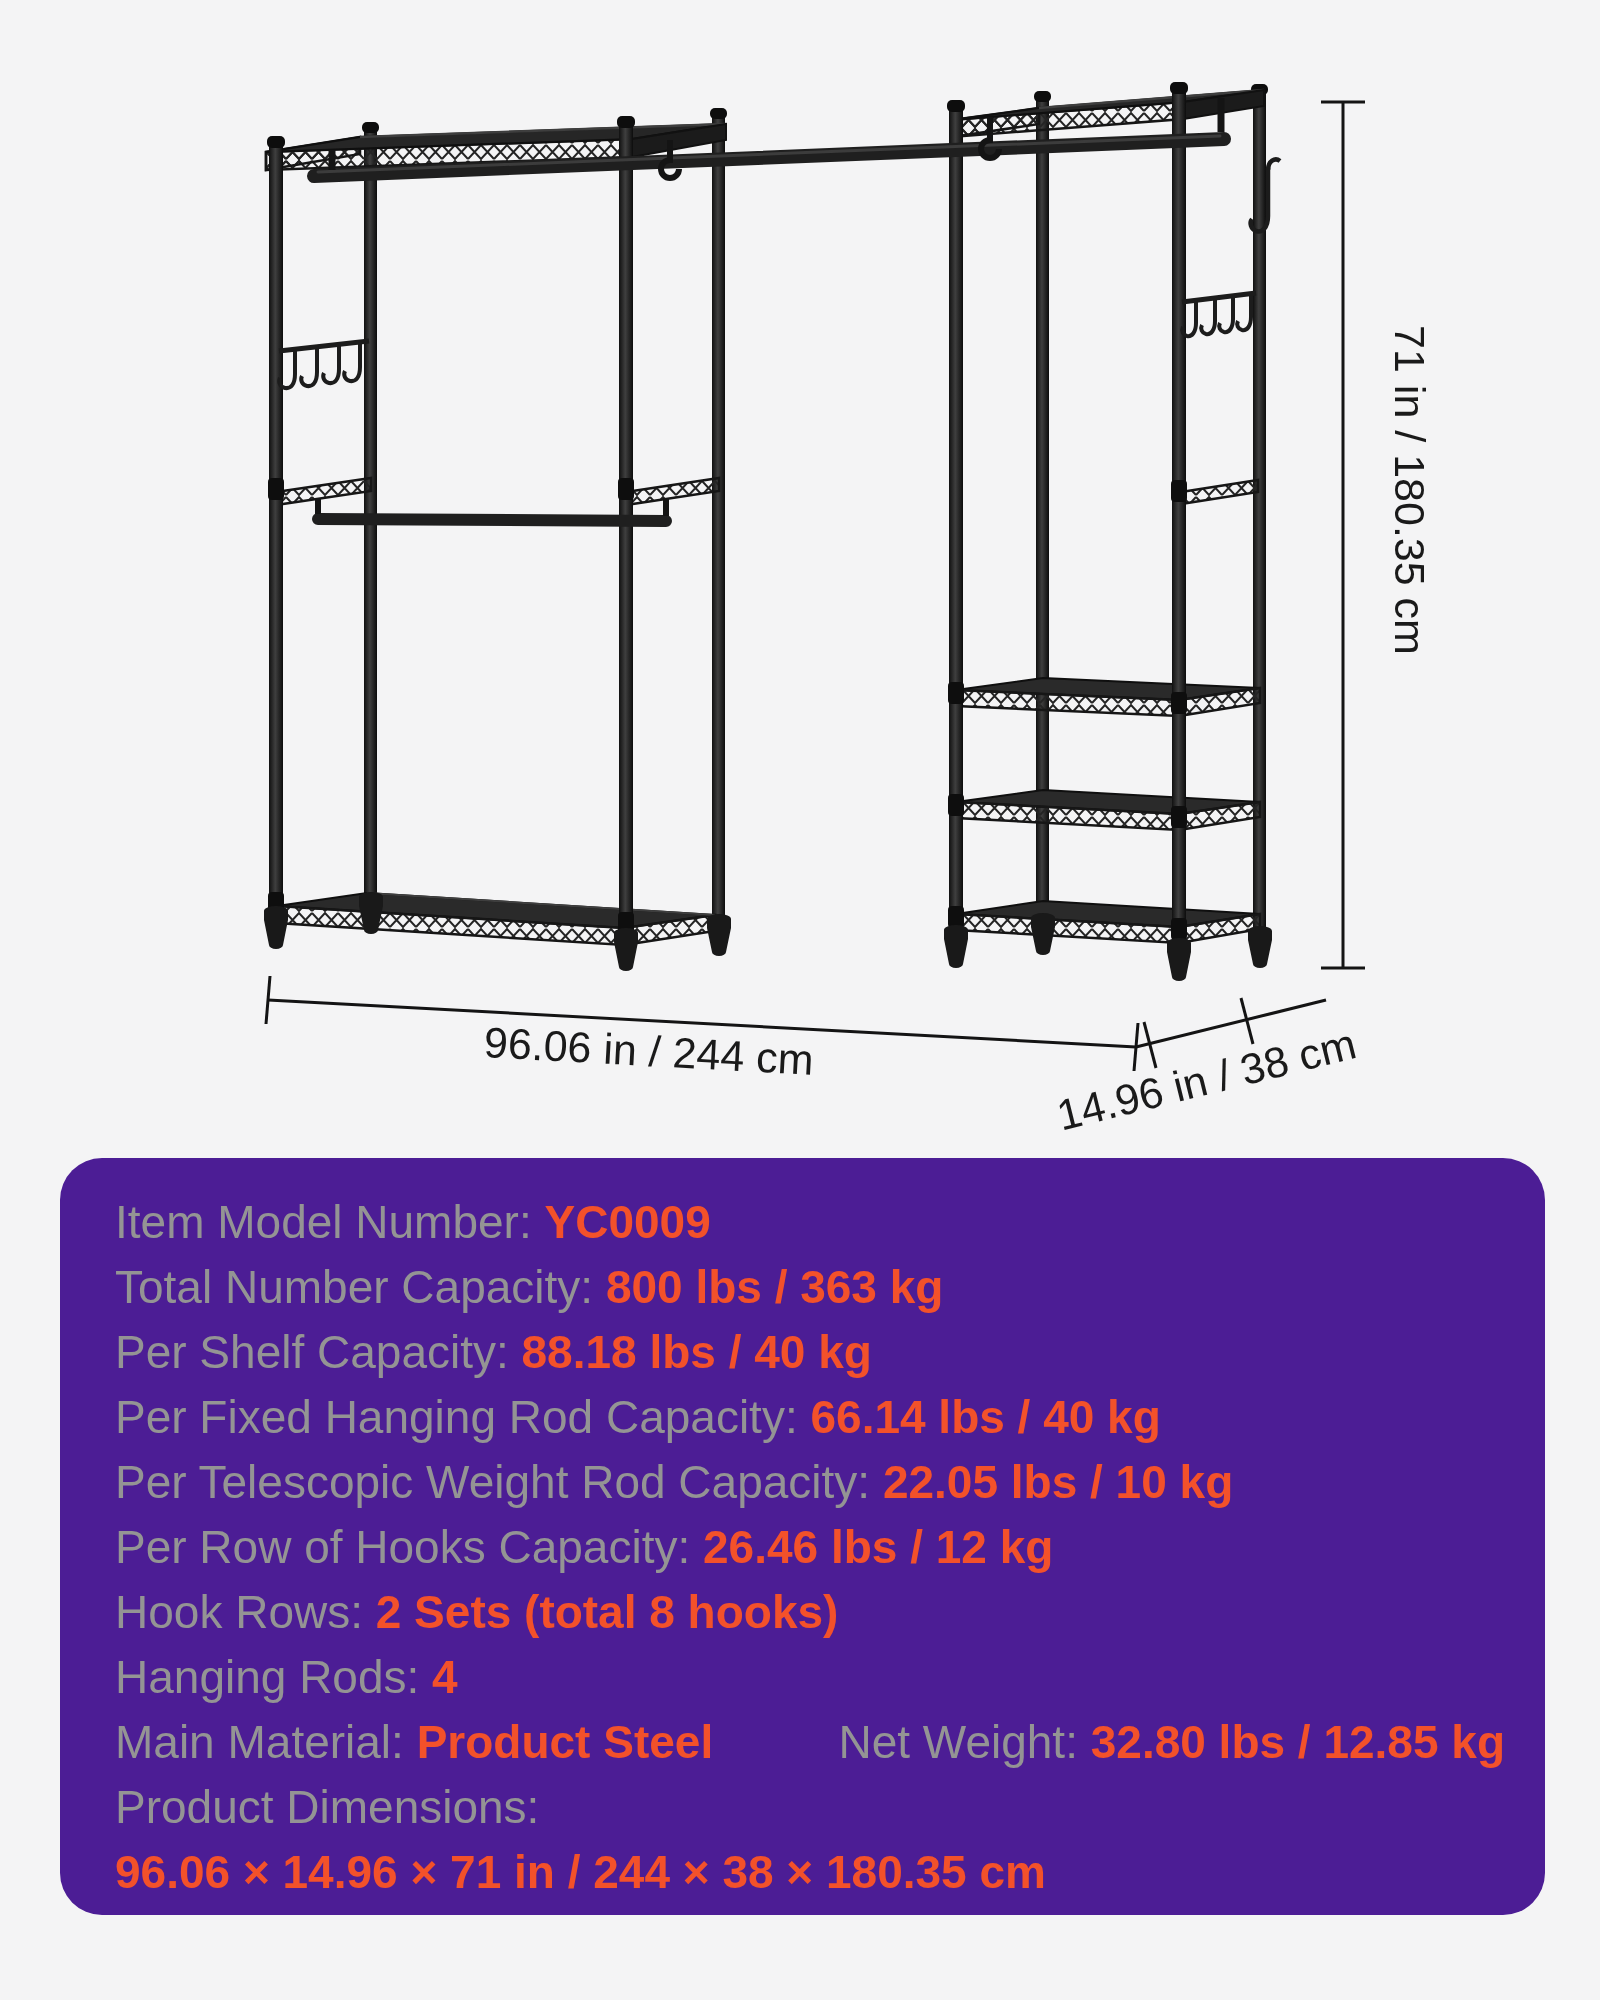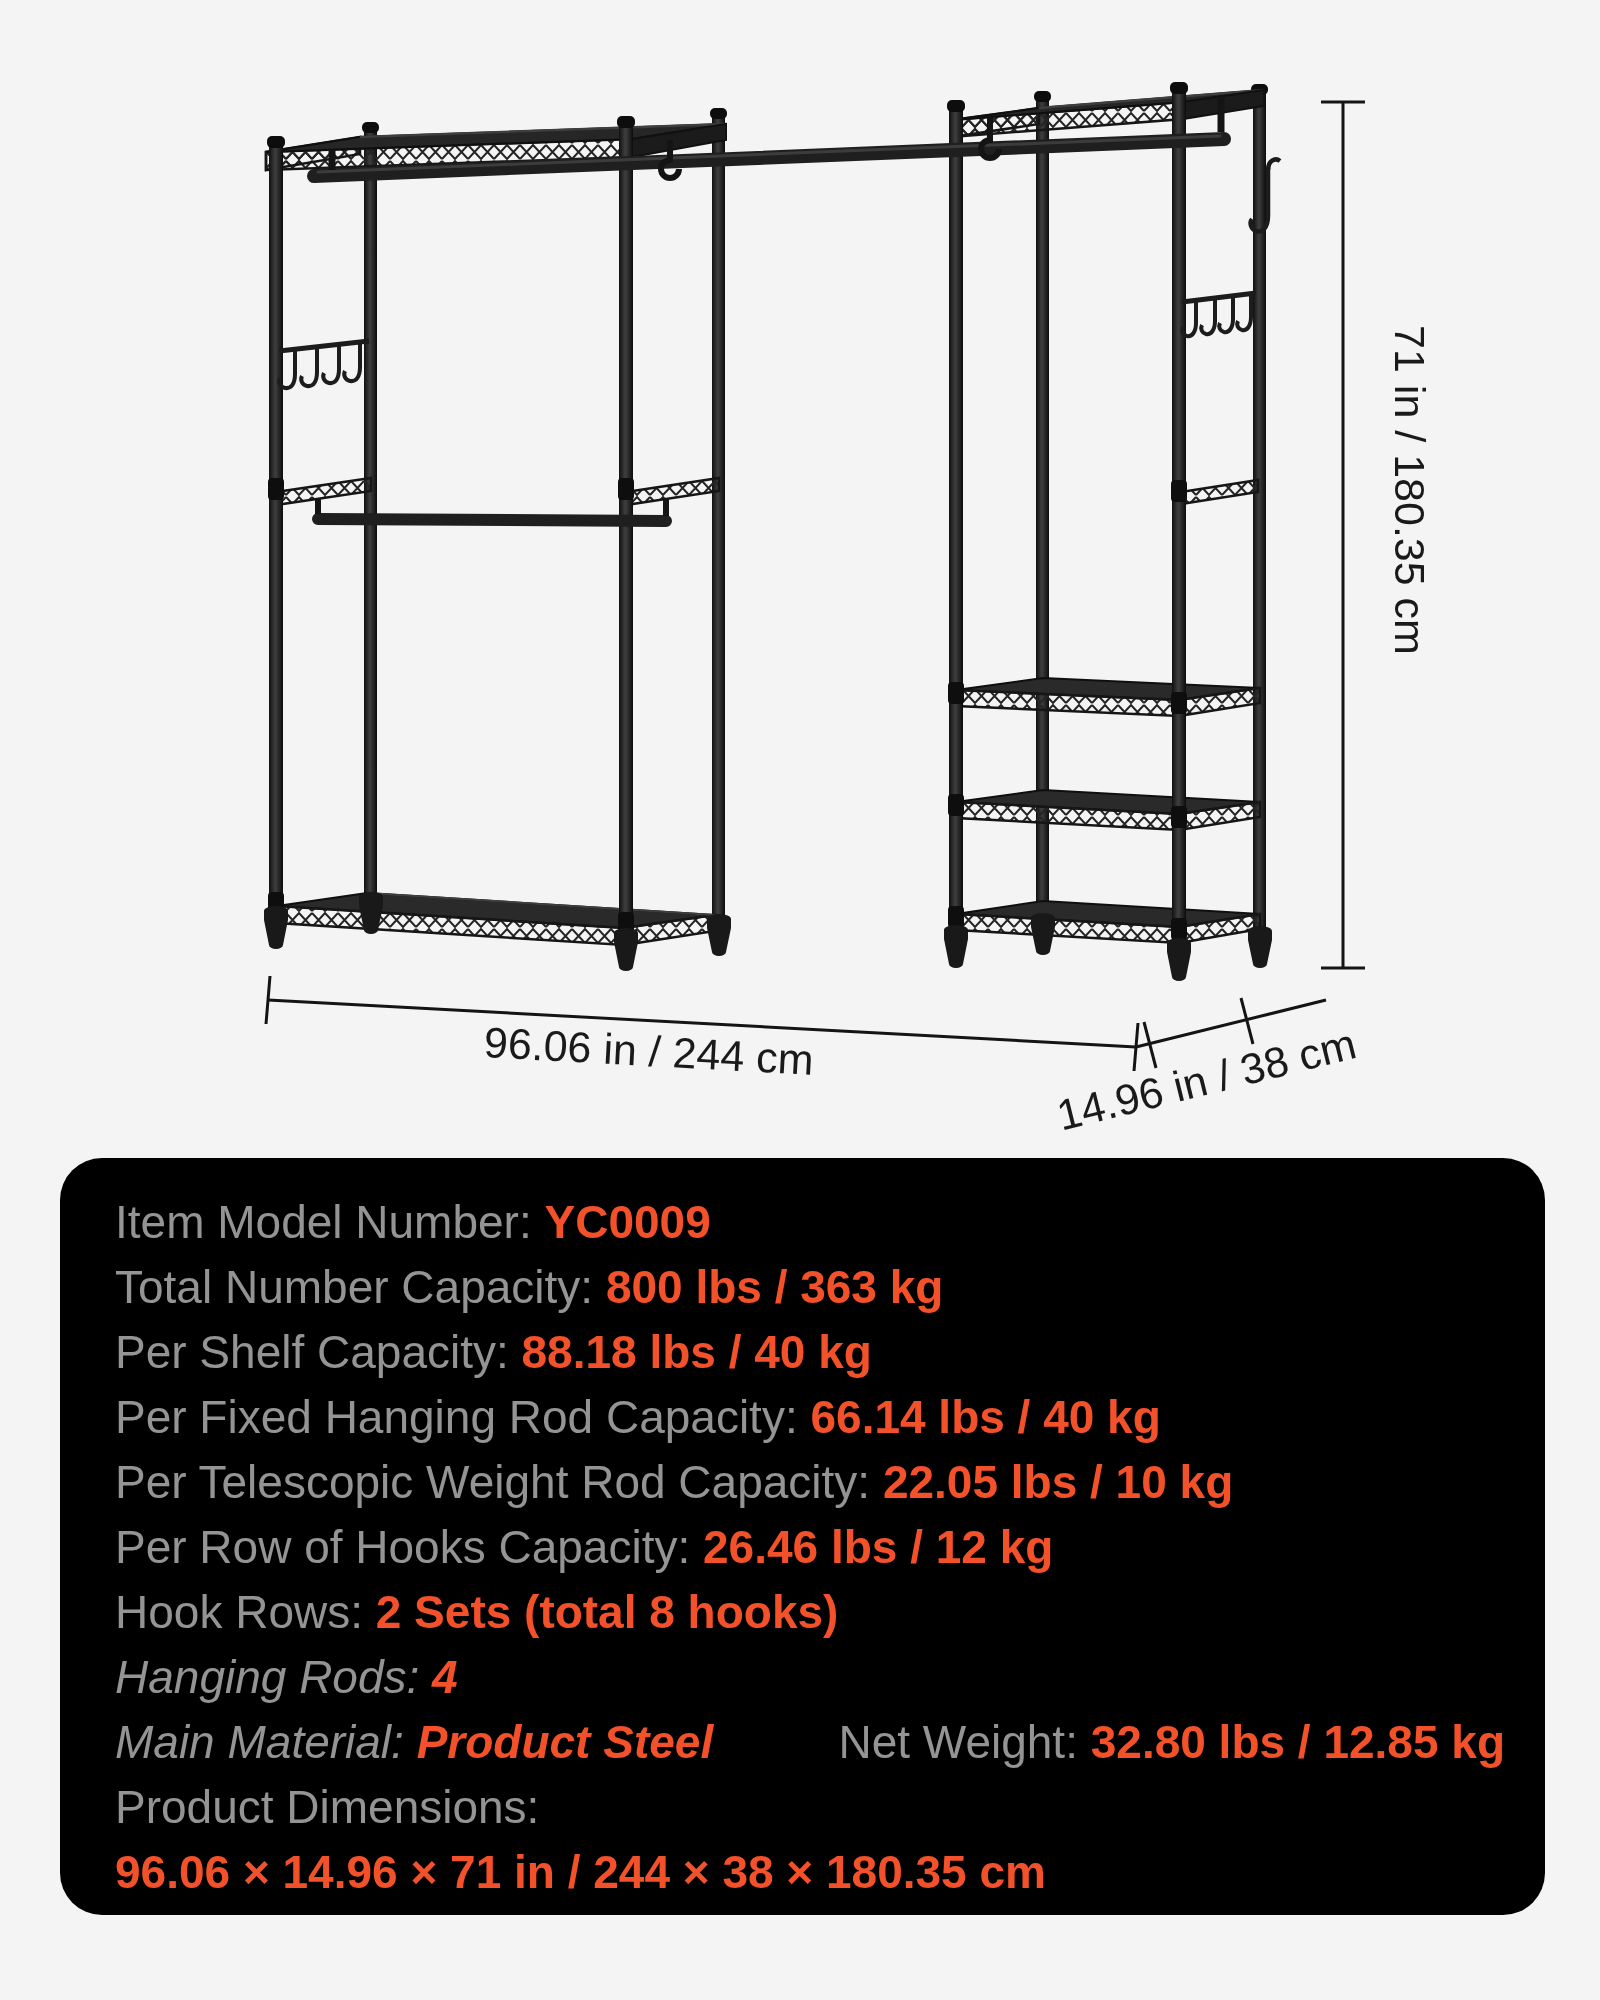--- a/index.html
+++ b/index.html
@@ -6,28 +6,28 @@
   body{
     width:1600px;height:2000px;position:relative;overflow:hidden;
     background:#f4f4f5;
     font-family:"Liberation Sans",sans-serif;
   }
   .stage{position:absolute;left:0;top:0;width:1600px;height:2000px;}
   svg{display:block;}
   
   .panel{
     position:absolute;left:60px;top:1158px;width:1485px;height:757px;
-    background:#000000;border-radius:42px;box-sizing:border-box;
+    background:#4c1d95;border-radius:42px;box-sizing:border-box;
     padding:32px 40px 0 55px;
   }
   .row{height:65px;line-height:65px;font-size:46px;white-space:pre;}
   .lbl{color:#949494;}
   .val{color:#f3512a;font-weight:700;}
   .cols{display:flex;}
-  .cell-left{width:753px;font-style:italic;}
+  .cell-left{width:753px;}
   
   .dimtext{
     font-family:"Liberation Sans",sans-serif;
     font-size:43px;font-weight:500;fill:#1a1a1a;
   }
 </style>
 </head>
 <body>
 
 <div class="stage">

